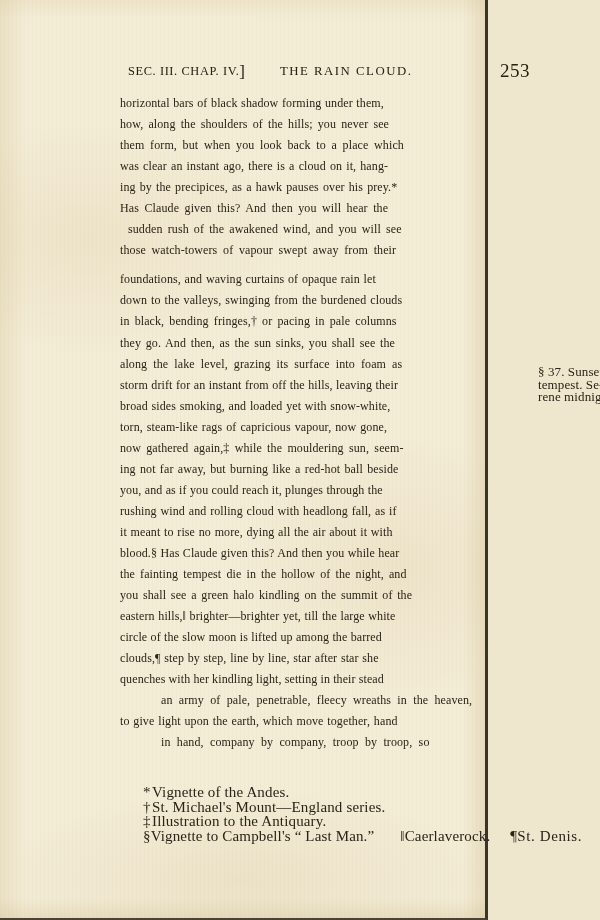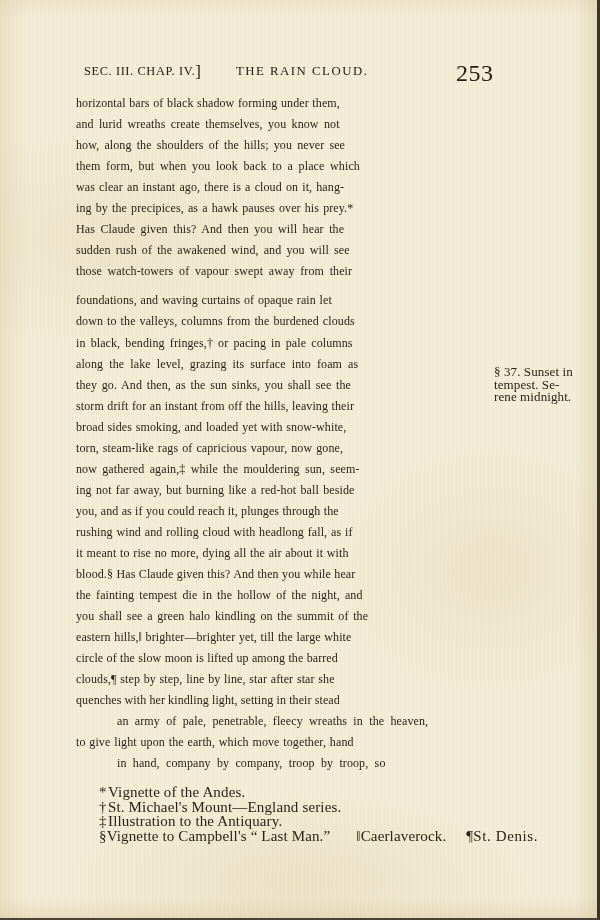--- a/index.html
+++ b/index.html
@@ -9,37 +9,38 @@
   body {
     width: 600px;
     height: 920px;
     overflow: hidden;
     background: #efe7cd;
     font-family: "Liberation Serif", serif;
   }
 
   #page {
     position: relative;
-    width: 600px;
+    width: 488px;
     height: 920px;
     box-sizing: border-box;
     background:
       linear-gradient(90deg, rgba(212,196,152,0.30) 0px, rgba(212,196,152,0.0) 26px),
       linear-gradient(270deg, rgba(205,188,142,0.34) 0px, rgba(205,188,142,0.0) 22px),
       linear-gradient(0deg, rgba(205,188,142,0.30) 0px, rgba(205,188,142,0.0) 20px),
       linear-gradient(180deg, rgba(212,196,152,0.22) 0px, rgba(212,196,152,0.0) 18px),
       repeating-linear-gradient(
         90deg,
         rgba(176,156,110,0.045) 0px,
         rgba(176,156,110,0.045) 1px,
         rgba(176,156,110,0.0) 1px,
         rgba(176,156,110,0.0) 4px),
       #f3ecd6;
     border-right: 3px solid #3a3528;
     border-bottom: 2px solid #4a4334;
+    padding-left: 44px;
   }
 
   
   #page::before {
     content: "";
     position: absolute;
     inset: 0;
     pointer-events: none;
     background:
       radial-gradient(ellipse 280px 160px at 18% 26%, rgba(214,198,154,0.22), rgba(214,198,154,0) 70%),
@@ -86,21 +87,21 @@
     font-variant: small-caps;
     letter-spacing: 1.5px;
     color: #262013;
     white-space: nowrap;
     text-align: right;
   }
   .rh-pageno {
     position: absolute;
     left: 456px;
     top: -4px;
-    font-size: 24px;
+    font-size: 19px;
     color: #262013;
     letter-spacing: 0.5px;
   }
 
   
   #body-text {
     position: absolute;
     top: 96px;
     left: 76px;
     width: 414px;
@@ -114,21 +115,21 @@
     letter-spacing: 0.1px;
   }
   
   .j0  { word-spacing: 0.5px; }
   .j1  { word-spacing: 2.2px; }
   .j2  { word-spacing: 2.0px; }
   .j3  { word-spacing: 2.6px; }
   .j4  { word-spacing: 1.0px; }
   .j5  { word-spacing: 1.0px; }
   .j6  { word-spacing: 2.4px; }
-  .j7  { word-spacing: 2.0px; }
+  .j7  { word-spacing: 2.0px; margin-left: 8px; }
   .j8  { word-spacing: 2.6px; }
   .j9  { word-spacing: 0.6px; margin-top: 8px; }
   .j10 { word-spacing: 0.9px; }
   .j11 { word-spacing: 2.0px; }
   .j12 { word-spacing: 3.0px; }
   .j13 { word-spacing: 1.6px; }
   .j14 { word-spacing: 0.4px; }
   .j15 { word-spacing: 0.6px; }
   .j16 { word-spacing: 0.9px; }
   .j17 { word-spacing: 2.2px; }
@@ -192,33 +193,32 @@
   <div class="content">
 
     <div id="running-head">
       <span class="rh-sec"><span>SEC. III. CHAP. IV.</span><span class="rh-bracket">]</span></span>
       <span class="rh-title">THE RAIN CLOUD.</span>
       <span class="rh-pageno">253</span>
     </div>
 
     <div id="body-text">
       <span class="bline j0">horizontal bars of black shadow forming under them,</span>
-      <span class="bline j1">and lurid wreaths create themselves, you know not</span>
       <span class="bline j2">how, along the shoulders of the hills; you never see</span>
       <span class="bline j3">them form, but when you look back to a place which</span>
       <span class="bline j4">was clear an instant ago, there is a cloud on it, hang-</span>
       <span class="bline j5">ing by the precipices, as a hawk pauses over his prey.*</span>
       <span class="bline j6">Has Claude given this? And then you will hear the</span>
       <span class="bline j7">sudden rush of the awakened wind, and you will see</span>
       <span class="bline j8">those watch-towers of vapour swept away from their</span>
       <span class="bline j9">foundations, and waving curtains of opaque rain let</span>
-      <span class="bline j10">down to the valleys, columns from the burdened clouds</span>
+      <span class="bline j10">down to the valleys, swinging from the burdened clouds</span>
       <span class="bline j11">in black, bending fringes,† or pacing in pale columns</span>
+      <span class="bline j13">they go. And then, as the sun sinks, you shall see the</span>
       <span class="bline j12">along the lake level, grazing its surface into foam as</span>
-      <span class="bline j13">they go. And then, as the sun sinks, you shall see the</span>
       <span class="bline j14">storm drift for an instant from off the hills, leaving their</span>
       <span class="bline j15">broad sides smoking, and loaded yet with snow-white,</span>
       <span class="bline j16">torn, steam-like rags of capricious vapour, now gone,</span>
       <span class="bline j17">now gathered again,‡ while the mouldering sun, seem-</span>
       <span class="bline j18">ing not far away, but burning like a red-hot ball beside</span>
       <span class="bline j19">you, and as if you could reach it, plunges through the</span>
       <span class="bline j20">rushing wind and rolling cloud with headlong fall, as if</span>
       <span class="bline j21">it meant to rise no more, dying all the air about it with</span>
       <span class="bline j22">blood.§ Has Claude given this? And then you while hear</span>
       <span class="bline j23">the fainting tempest die in the hollow of the night, and</span>

